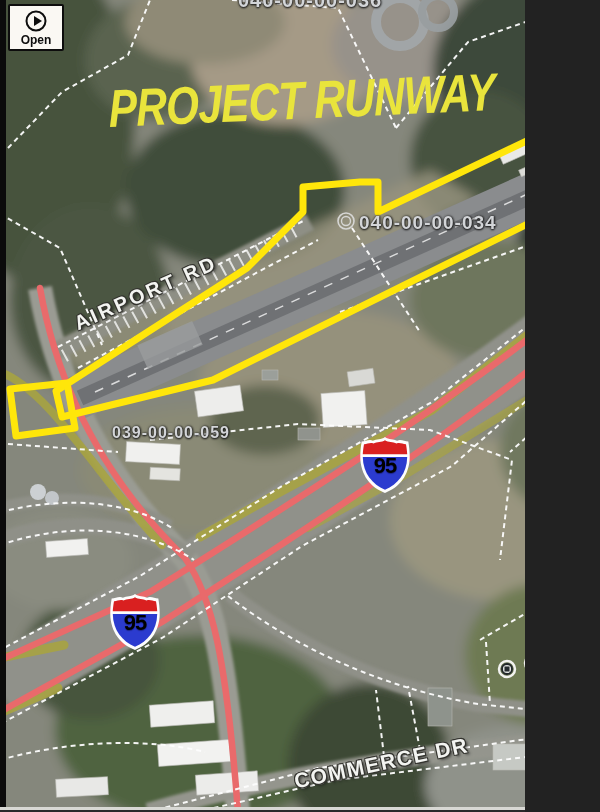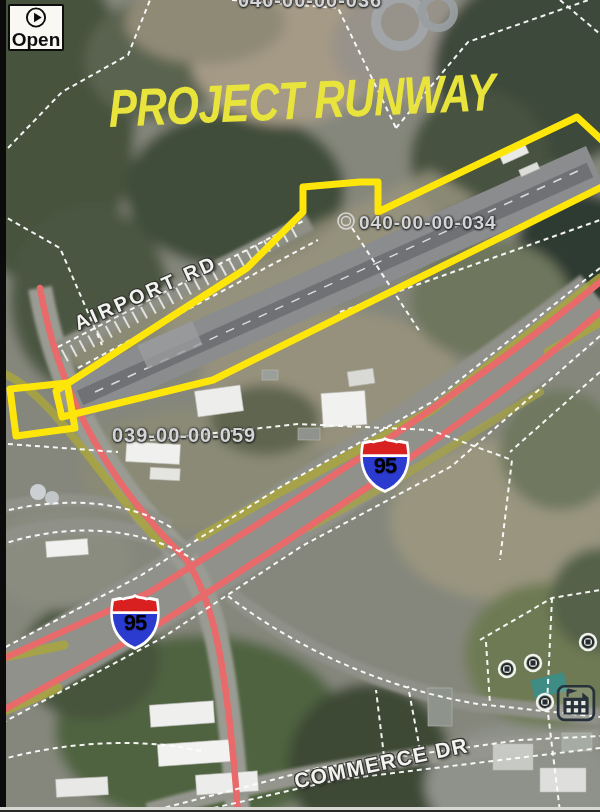--- a/index.html
+++ b/index.html
@@ -1,34 +1,34 @@
 <!DOCTYPE html>
 <html><head>
 <meta charset="utf-8">
 <style>
   html,body{margin:0;padding:0;background:#222;}
   .stage{
-    position:relative;width:600px;height:812px;overflow:hidden;
+    position:relative;width:525px;height:812px;overflow:hidden;
     font-family:"Liberation Sans",sans-serif;background:#85877b;
     user-select:none;
   }
   .map-art{position:absolute;left:0;top:0;width:600px;height:812px;display:block;}
   .left-bar{position:absolute;left:0;top:0;width:6px;height:812px;background:#0b0b0b;}
   .bottom-edge{position:absolute;left:0;bottom:0;width:600px;height:5px;
     background:linear-gradient(#d8d8d4 55%,#2a2a2a 45%);}
   
   .parcel-label{
     position:absolute;white-space:nowrap;color:#d3d5d8;font-weight:bold;
     letter-spacing:1px;
     text-shadow:0 1px 2px rgba(25,25,25,.95),0 0 3px rgba(25,25,25,.6),1px 0 2px rgba(25,25,25,.7);
   }
   .parcel-top{left:238px;top:-11px;font-size:20px;}
   .p033{left:196px;top:157px;font-size:19px;}
   .p034{left:323px;top:212px;font-size:19px;margin-left:36px;}
-  .p059{left:112px;top:424px;font-size:20px;}
+  .p059{left:112px;top:424px;font-size:16px;}
   .road-label{
     position:absolute;white-space:nowrap;color:#f3f4f1;font-weight:bold;
     text-shadow:1px 1px 0 #34342f,-1px -1px 0 #34342f,1px -1px 0 #34342f,-1px 1px 0 #34342f,2px 2px 3px rgba(20,20,20,.7);
   }
   .airport{left:80px;top:312px;font-size:20px;letter-spacing:3px;
     transform:rotate(-24deg);transform-origin:left bottom;}
   .commerce{left:292px;top:770px;font-size:21px;letter-spacing:1.5px;
     transform:rotate(-12deg);transform-origin:left top;}
   .map-title{
     position:absolute;left:108px;top:82px;white-space:nowrap;
@@ -36,21 +36,21 @@
     letter-spacing:-1px;color:#e9e43c;
     transform:scaleX(.8) rotate(-2deg);transform-origin:left top;
   }
   
   .open-btn{
     position:absolute;left:8px;top:4px;width:56px;height:47px;
     background:#faf8f3;border:2px solid #0d0d0d;border-radius:2px;
     display:flex;flex-direction:column;align-items:center;justify-content:center;
     gap:1px;padding:0;cursor:pointer;font-family:"Liberation Sans",sans-serif;
   }
-  .open-btn span.lbl{font-size:19px;font-weight:700;color:#0d0d0d;line-height:1;}
+  .open-btn span.lbl{font-size:12px;font-weight:700;color:#0d0d0d;line-height:1;}
   
   .shield{position:absolute;width:56px;height:58px;}
   .shield svg{position:absolute;inset:0;}
   .shield .num{
     position:absolute;left:0;top:17px;width:100%;text-align:center;
     color:#000000;font-weight:bold;font-size:22px;letter-spacing:-1px;
     text-shadow:0 1px 1px rgba(0,0,40,.4);
   }
   .shield-1{left:357px;top:436px;}
   .shield-2{left:107px;top:593px;}

